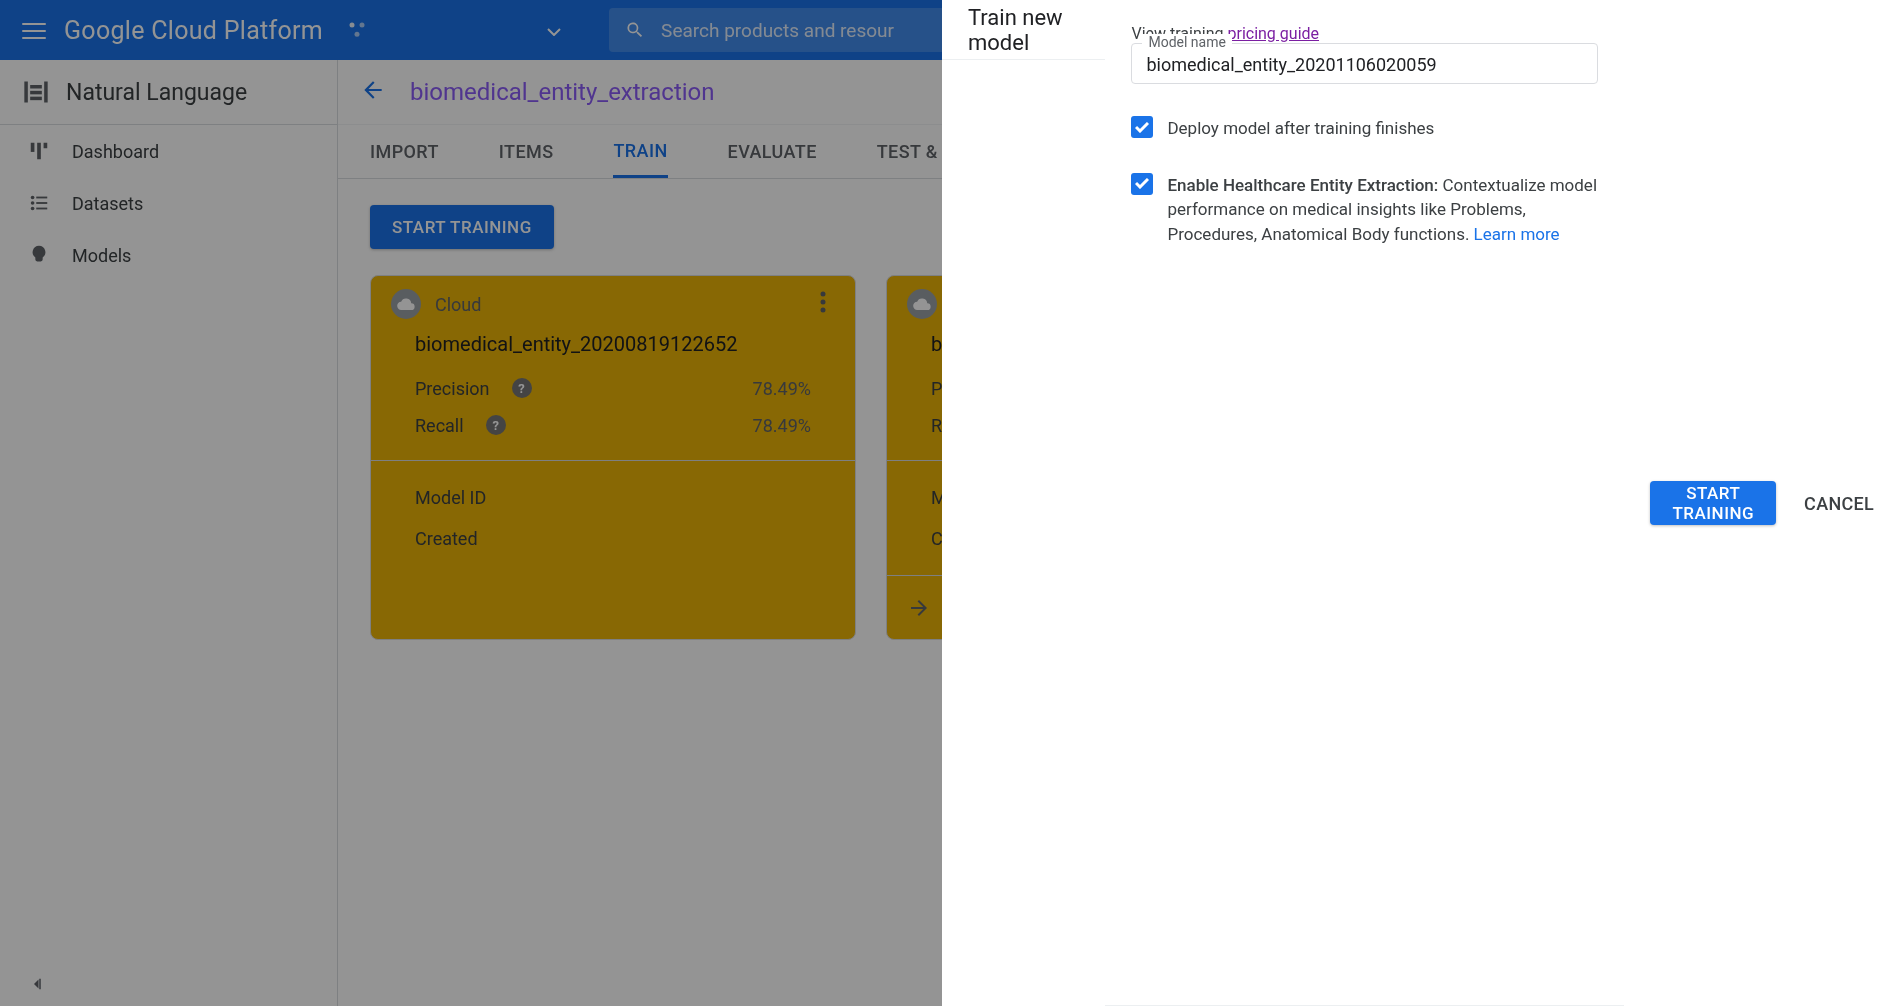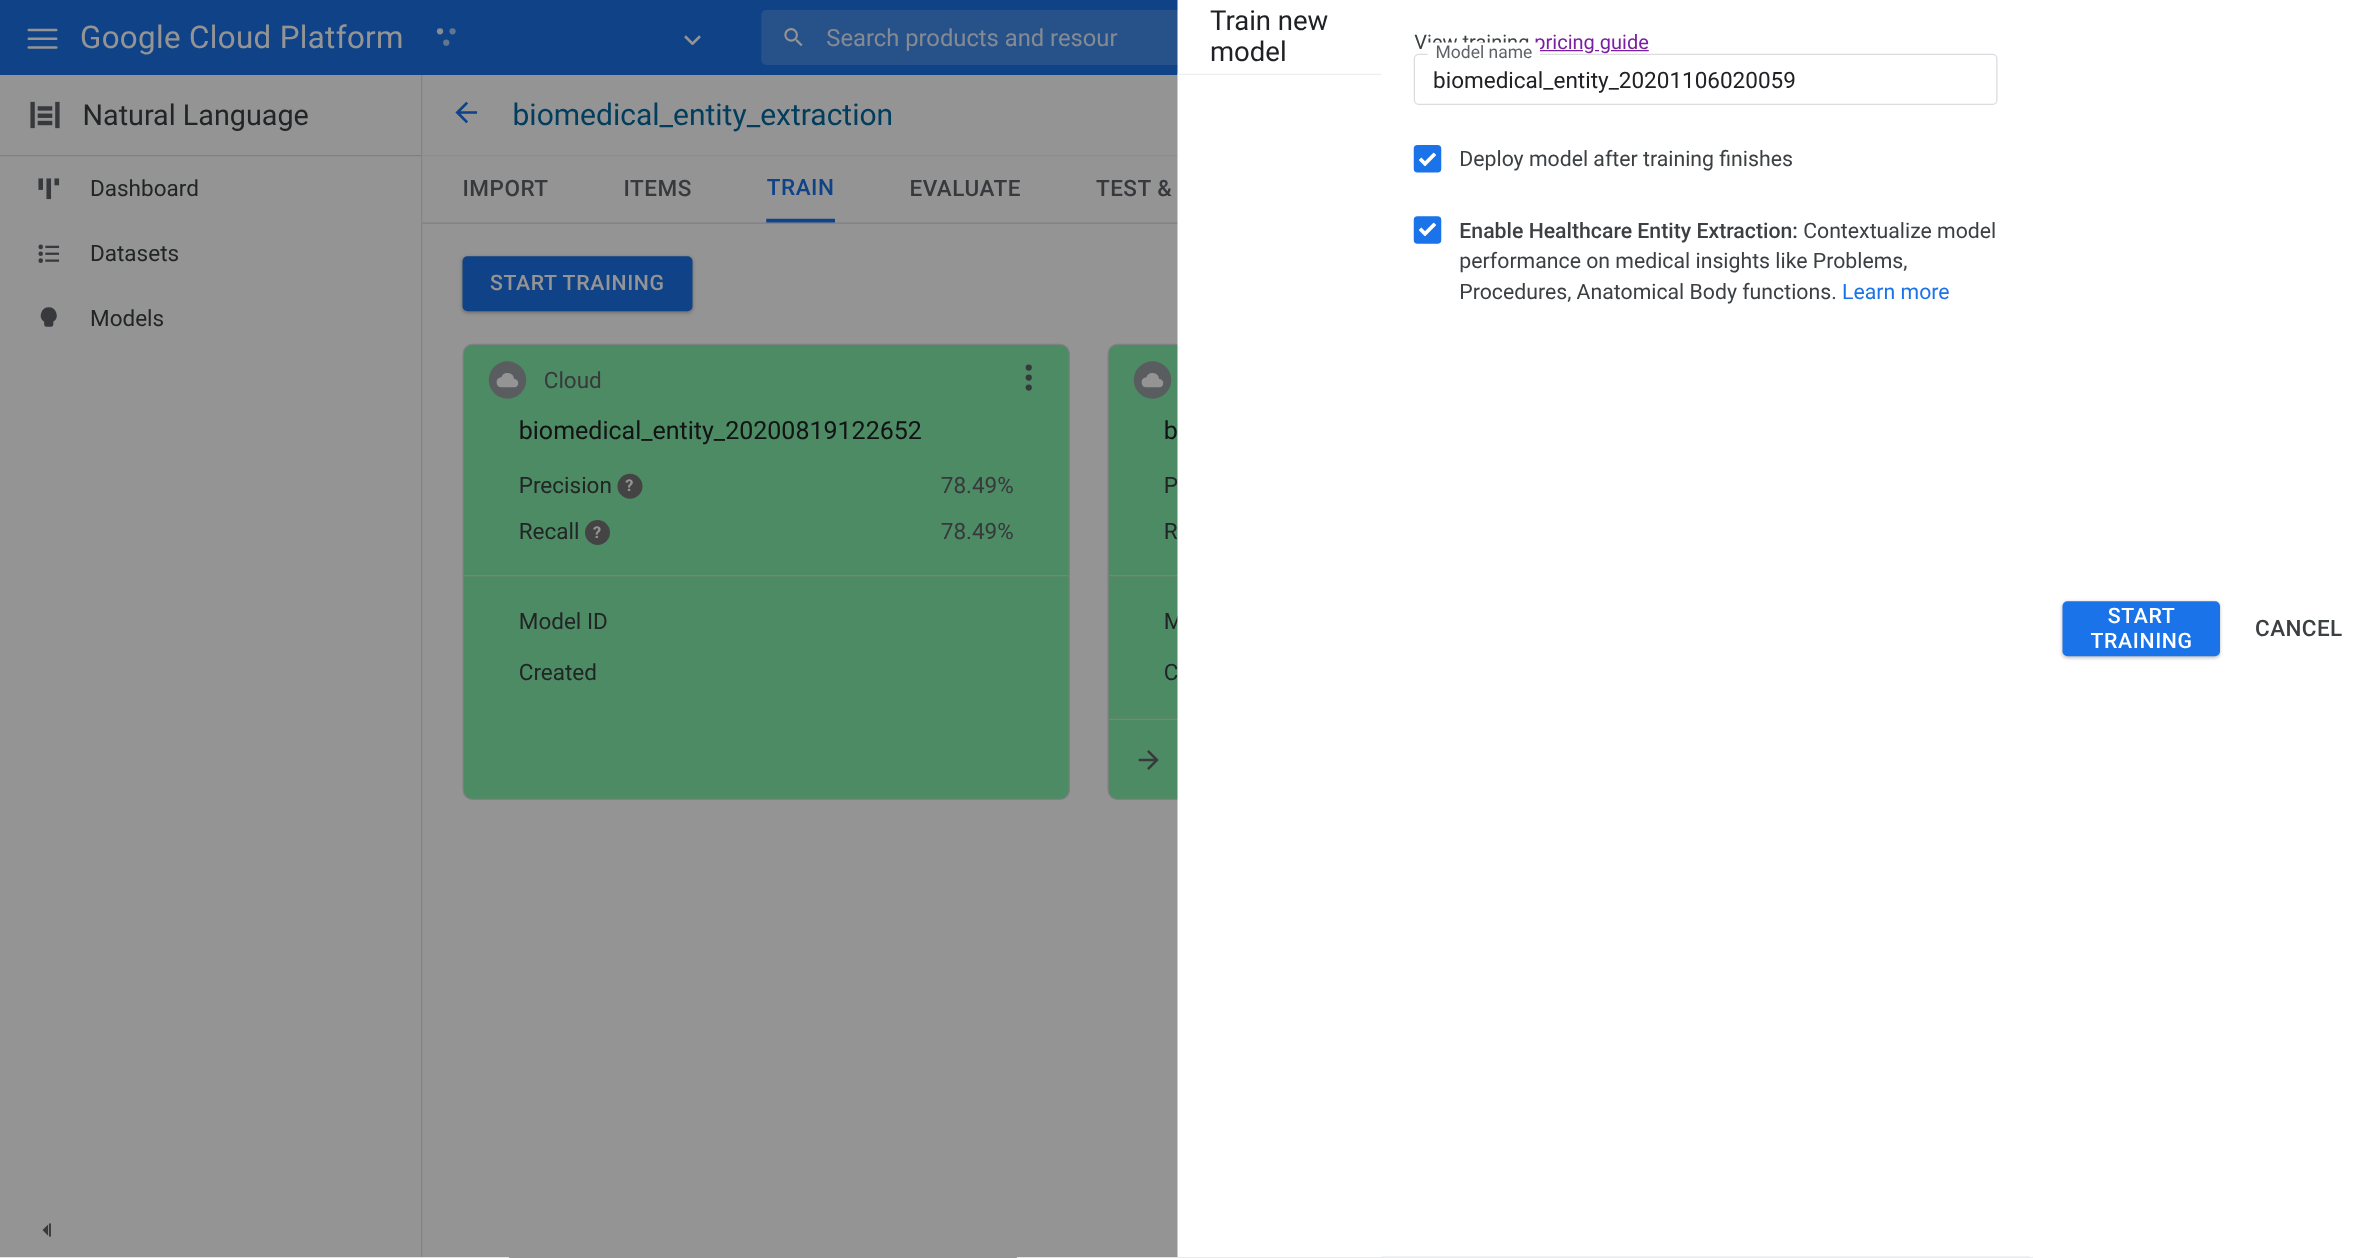--- a/index.html
+++ b/index.html
@@ -17,37 +17,37 @@
 .sidebar{width:338px;border-right:1px solid #dadce0;display:flex;flex-direction:column;background:#fff}
 .side-hdr{height:65px;display:flex;align-items:center;padding:0 22px;border-bottom:1px solid #dadce0}
 .side-hdr .icon{width:28px;height:28px;margin-right:16px}
 .side-hdr span{font-size:23px;color:#3c4043}
 .side-item{height:52px;display:flex;align-items:center;padding:0 28px;color:#3c4043;font-size:18px;cursor:pointer}
 .side-item svg{margin-right:22px;fill:#5f6368}
 .side-collapse{height:46px;display:flex;align-items:center;padding-left:28px;border-top:1px solid transparent}
 .main{flex:1;background:#fff;display:flex;flex-direction:column}
 .main-hdr{height:65px;display:flex;align-items:center;padding:0 22px;border-bottom:1px solid #f1f3f4}
 .back{margin-right:24px;cursor:pointer}
-.pg-title{font-size:24px;color:#0369a1;font-weight:400}
+.pg-title{font-size:24px;color:#8b5cf6;font-weight:400}
 .hdr-action{margin-left:auto;display:flex;align-items:center;color:#1a73e8;font-size:17px;font-weight:500;letter-spacing:.4px;margin-right:30px}
 .hdr-action svg{margin-right:8px;fill:#1a73e8}
 .tabs{height:54px;display:flex;align-items:center;padding:0 32px;border-bottom:1px solid #dadce0;gap:60px}
 .tab{font-size:18px;color:#5f6368;font-weight:500;letter-spacing:.4px;height:100%;display:flex;align-items:center;cursor:pointer}
 .tab.active{color:#1a73e8;border-bottom:3px solid #1a73e8}
 .content{padding:26px 32px;flex:1}
 .start-btn{background:#1a73e8;color:#fff;border:none;height:44px;padding:0 22px;font-size:17px;font-weight:500;letter-spacing:.5px;border-radius:4px;cursor:pointer;box-shadow:0 1px 3px rgba(0,0,0,.25)}
 .cards{display:flex;gap:30px;margin-top:26px}
-.card{width:486px;border:1px solid #dadce0;border-radius:8px;background:#86efac}
+.card{width:486px;border:1px solid #dadce0;border-radius:8px;background:#eab308}
 .card-hdr{height:56px;display:flex;align-items:center;padding:0 20px}
 .cloud-ico{width:30px;height:30px;background:#9aa0a6;border-radius:50%;display:flex;align-items:center;justify-content:center;margin-right:14px}
 .card-hdr .label{font-size:18px;color:#5f6368}
 .card-menu{margin-left:auto;cursor:pointer;width:24px;text-align:center}
 .card-title{padding:0 44px 14px;font-size:20px;color:#202124}
 .metric-row{display:flex;justify-content:space-between;padding:8px 44px;align-items:center}
-.metric-lbl{display:flex;align-items:flex-end;gap:4px;font-size:18px;color:#3c4043}
+.metric-lbl{display:flex;align-items:flex-start;gap:22px;font-size:18px;color:#3c4043}
 .metric-val{font-size:18px;color:#5f6368}
 .help{width:20px;height:20px;border-radius:50%;background:#757575;color:#fff;display:flex;align-items:center;justify-content:center;font-size:13px;font-weight:700}
 .card-sep{height:1px;background:#dadce0;margin:16px 0 0}
 .card-meta{padding:16px 44px;font-size:18px;color:#3c4043}
 .card-meta div{padding:10px 0}
 .card-foot{height:64px;border-top:1px solid #dadce0;display:flex;align-items:center;padding:0 20px;gap:16px;font-size:18px;color:#3c4043;cursor:pointer}
 
 .scrim{position:absolute;inset:0;background:rgba(0,0,0,.42)}
 .panel{position:absolute;top:0;right:0;bottom:0;width:958px;background:#fff;display:flex;flex-direction:row}
 .panel-hdr{height:60px;display:flex;align-items:center;padding:0 26px;font-size:22px;color:#202124;border-bottom:1px solid #eceff1}

